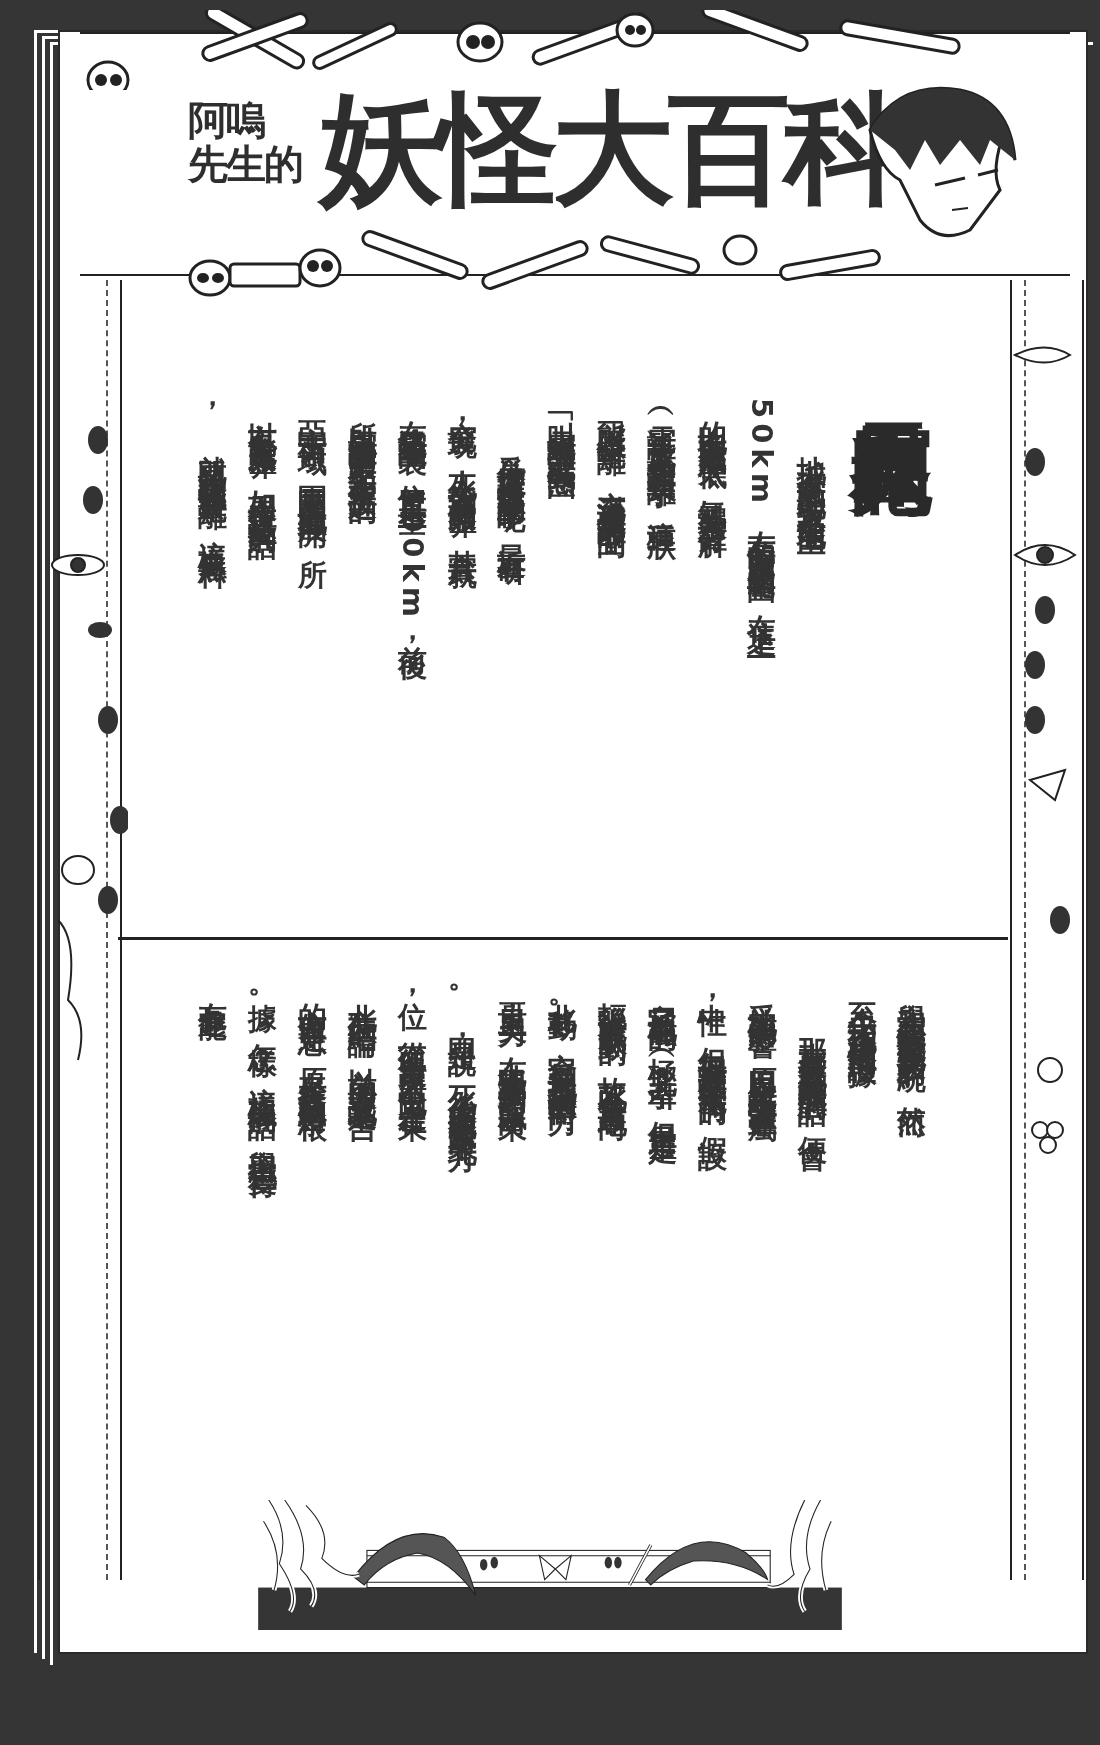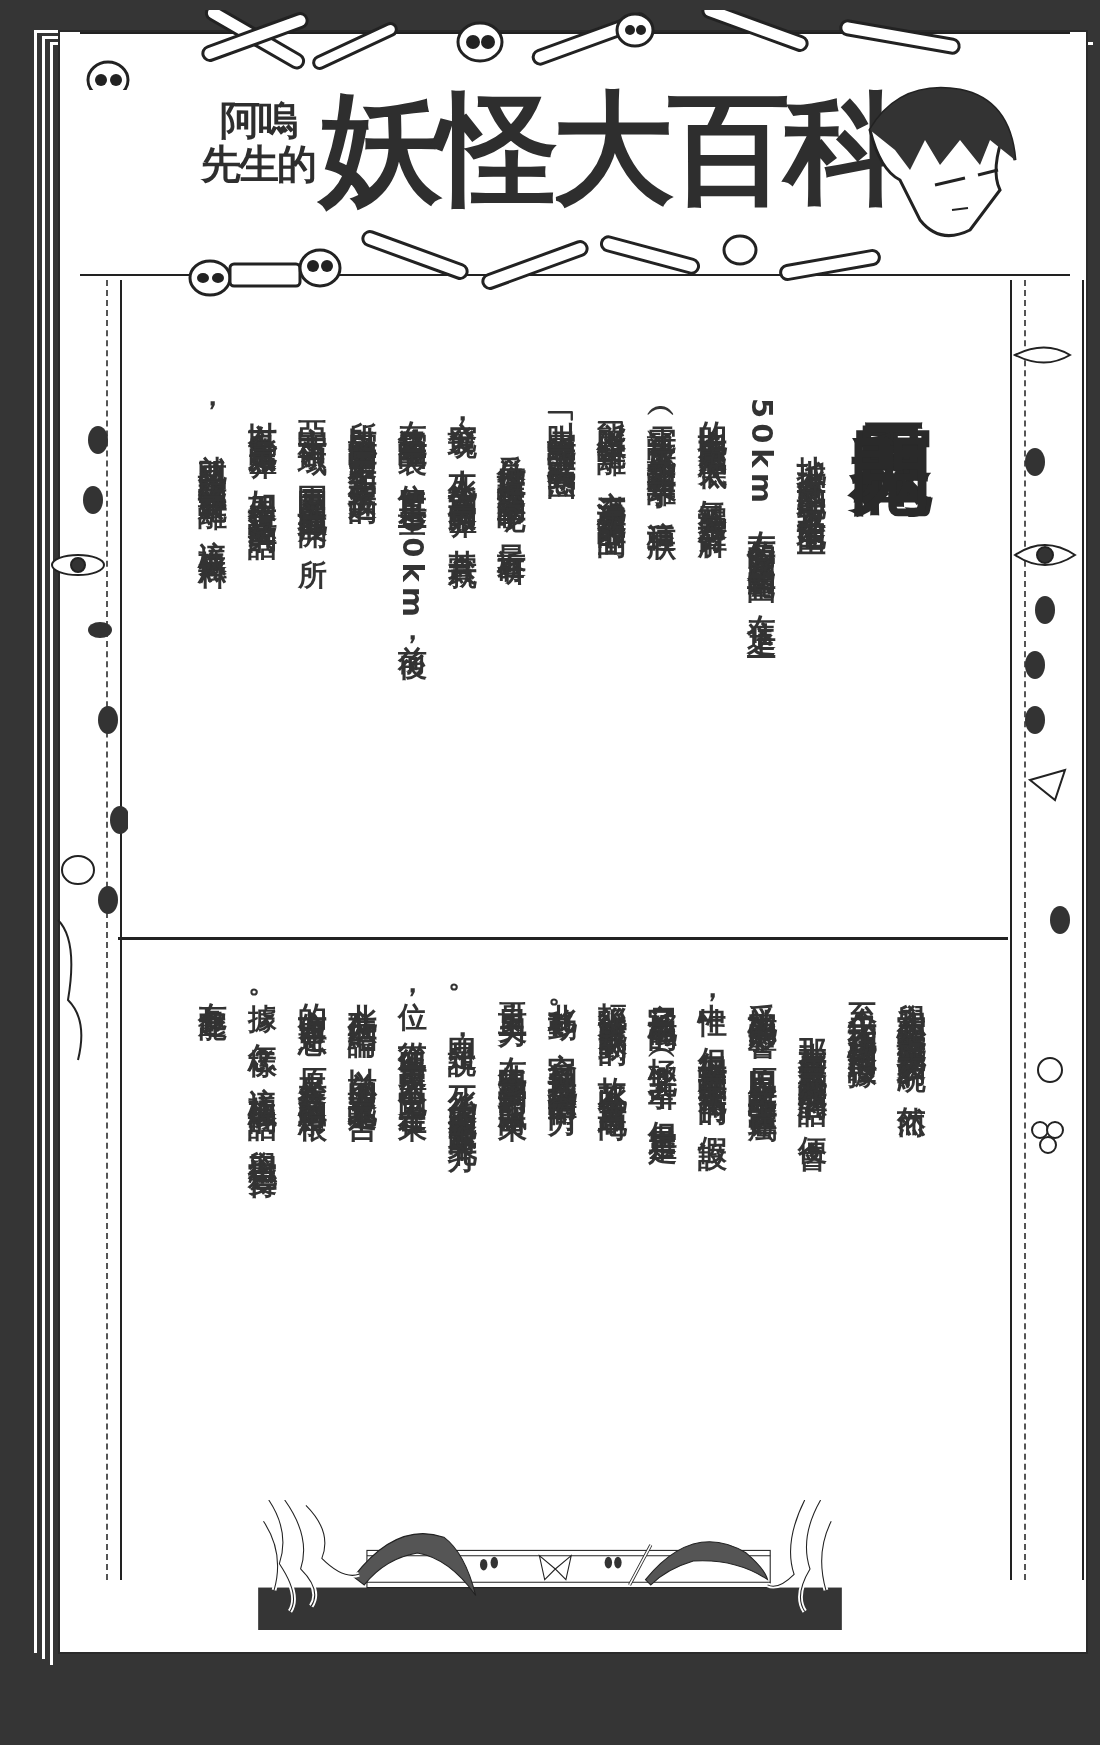--- a/index.html
+++ b/index.html
@@ -33,21 +33,21 @@
     .side-border.right { left: 1010px; width: 70px; }
     .side-border.right::after { left: 12px; }
 
     .title-box {
       position: absolute; left: 80px; top: 32px; width: 990px; height: 240px;
       border-top: 2px solid #222; border-bottom: 2px solid #222;
     }
     .title-small {
       position: absolute; left: 188px; top: 98px;
       font-size: 40px; line-height: 44px; font-weight: bold; color: #2e2e2e;
-      text-align: center; width: 140px; letter-spacing: -2px;
+      text-align: left; width: 140px; letter-spacing: -2px;
     }
     .title-big {
       position: absolute; left: 320px; top: 84px;
       font-size: 122px; line-height: 130px; font-weight: bold; color: #2e2e2e;
       letter-spacing: -6px;
       text-align: right;
     }
     .portrait {
       position: absolute; left: 840px; top: 70px; width: 200px; height: 190px;
     }

